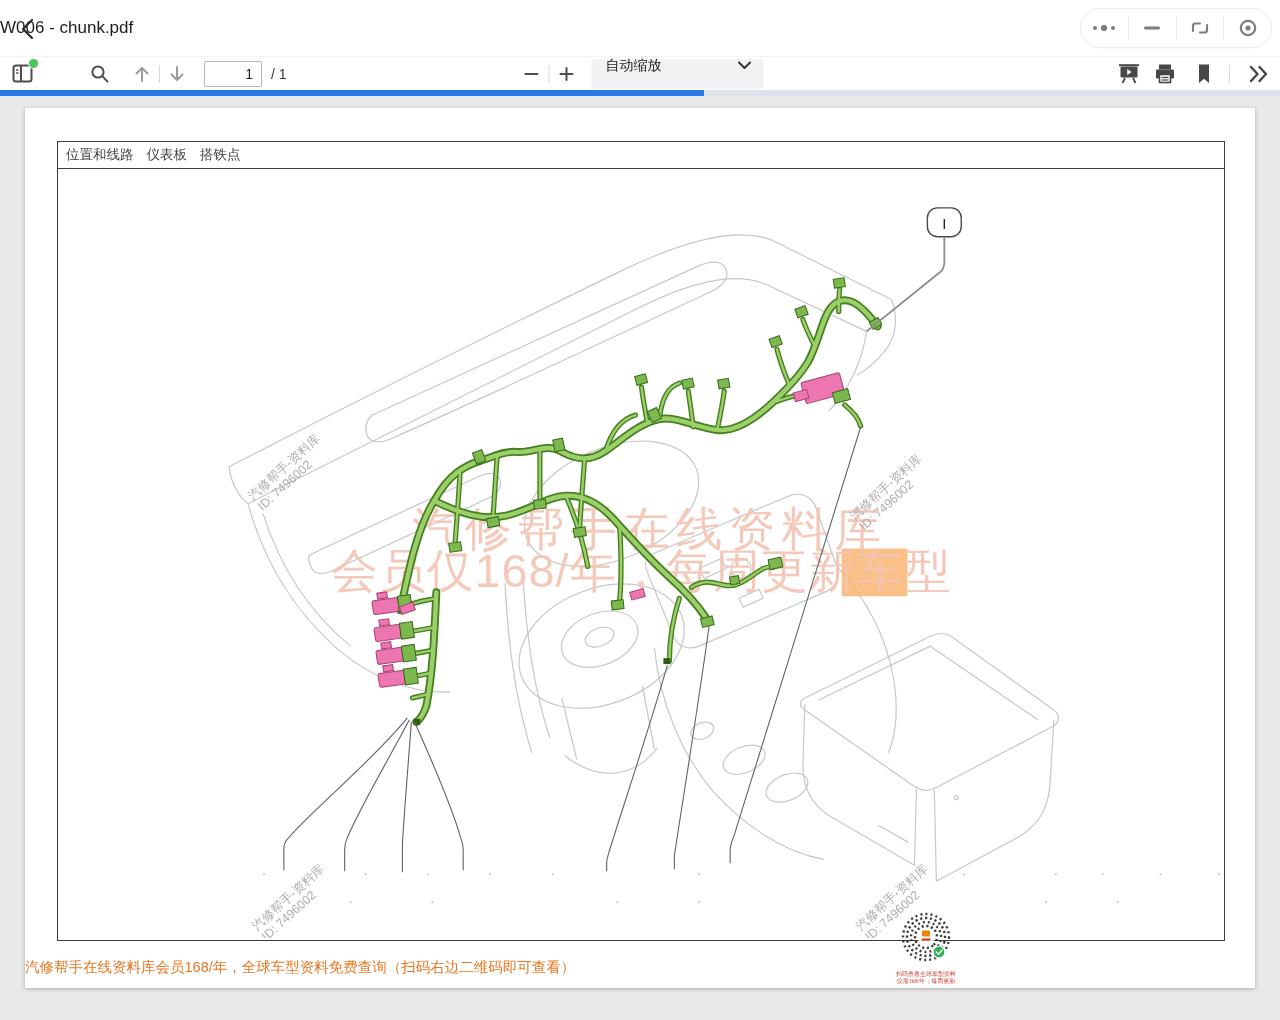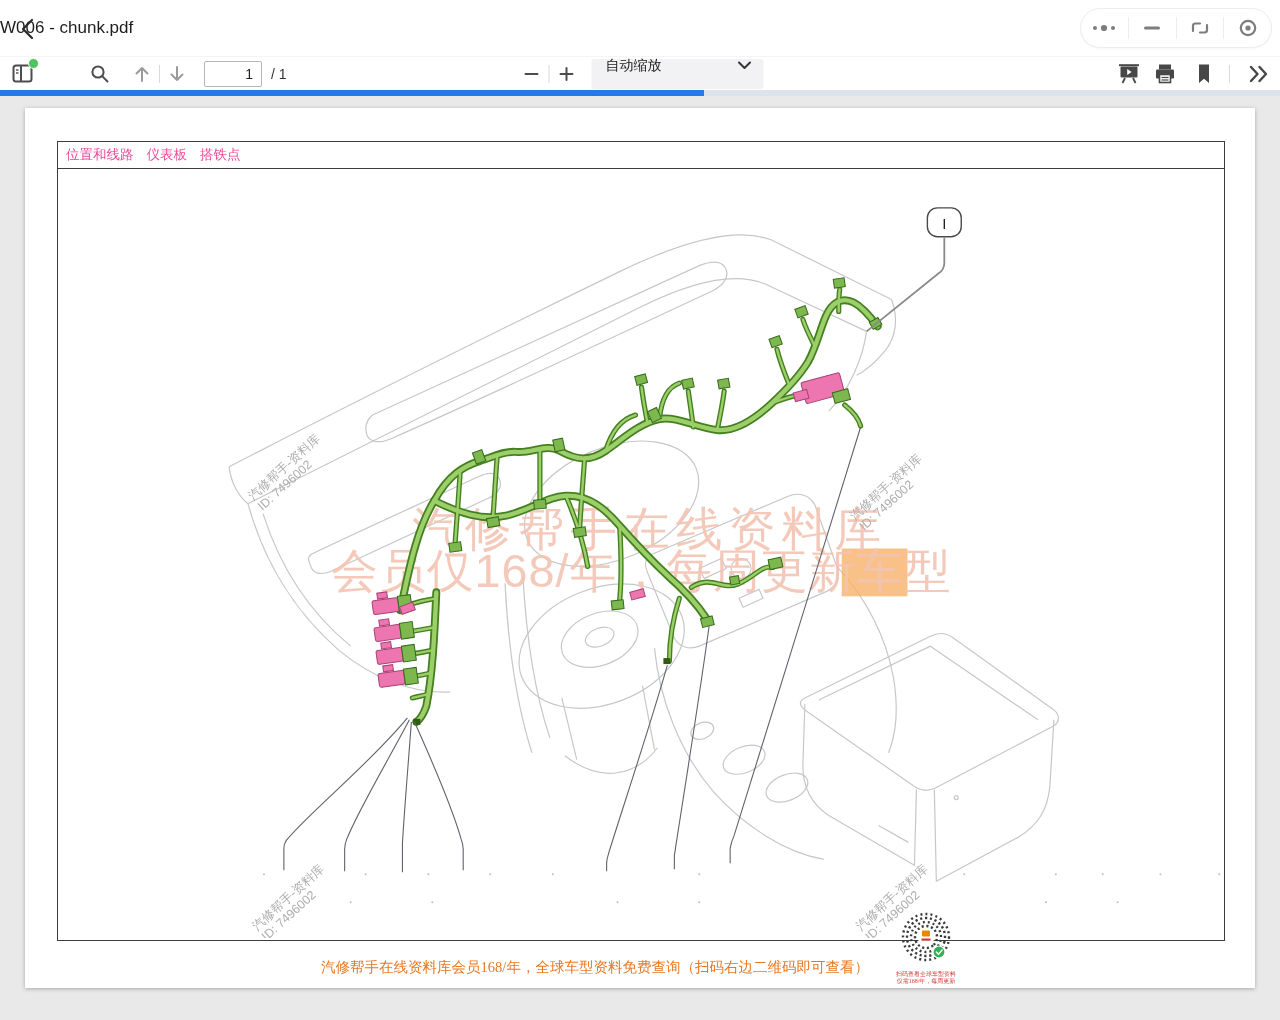--- a/index.html
+++ b/index.html
@@ -43,26 +43,26 @@
   .progress-track { height:6px; background:#dde3ea; }
   .progress-fill  { height:6px; background:#2878e8; }
 
   
   .viewer { position:relative; height:924px; background:#e9e9e9; overflow:hidden; }
   .pdf-page { position:absolute; left:25px; top:12px; width:1230px; height:880px; background:#fff;
               box-shadow:0 1px 4px rgba(0,0,0,.28); }
   .sheet { position:absolute; left:32px; top:33px; width:1168px; height:800px;
            border:1.5px solid #3c3c3c; }
   .sheet-header { height:27px; border-bottom:1.5px solid #3c3c3c; display:flex; align-items:center;
-                  padding-left:8px; font-size:13.5px; color:#ec4899; }
+                  padding-left:8px; font-size:13.5px; color:#404040; }
   .sheet-header span { margin-right:13px; }
   .diagram-svg { display:block; width:1165px; height:769px; }
 
-  .footer-notice { position:absolute; left:0; right:90px; top:850px; text-align:center;
-                   font-family:Liberation Serif, serif; font-size:14.5px; color:#e87722; }
+  .footer-notice { position:absolute; left:0; right:90px; top:850px; text-align:left;
+                   font-family:Liberation Sans, sans-serif; font-size:14.5px; color:#e87722; }
 
   .qr-wrap { position:absolute; left:871px; top:799px; width:60px; }
   .qr-caption { margin-top:-2px; width:60px; text-align:center; font-size:6px; line-height:7px;
                 color:#d93a31; font-family:"Liberation Serif", serif; }
 </style>
 </head>
 <body>
 
 <div class="app">
 

